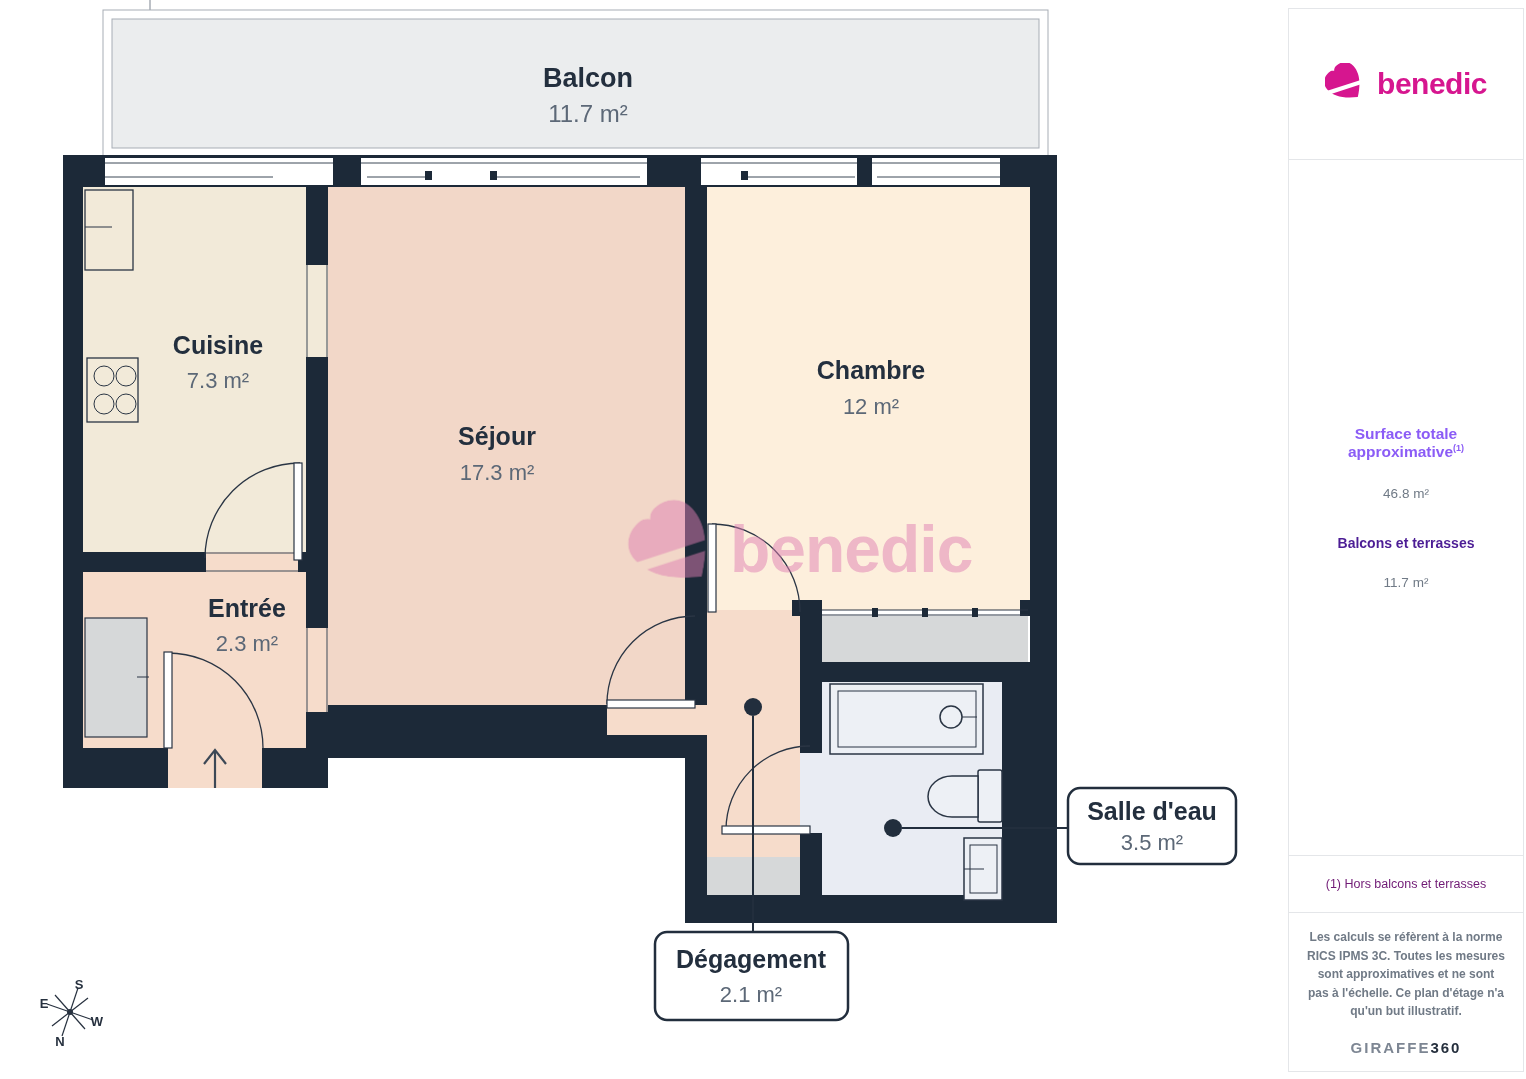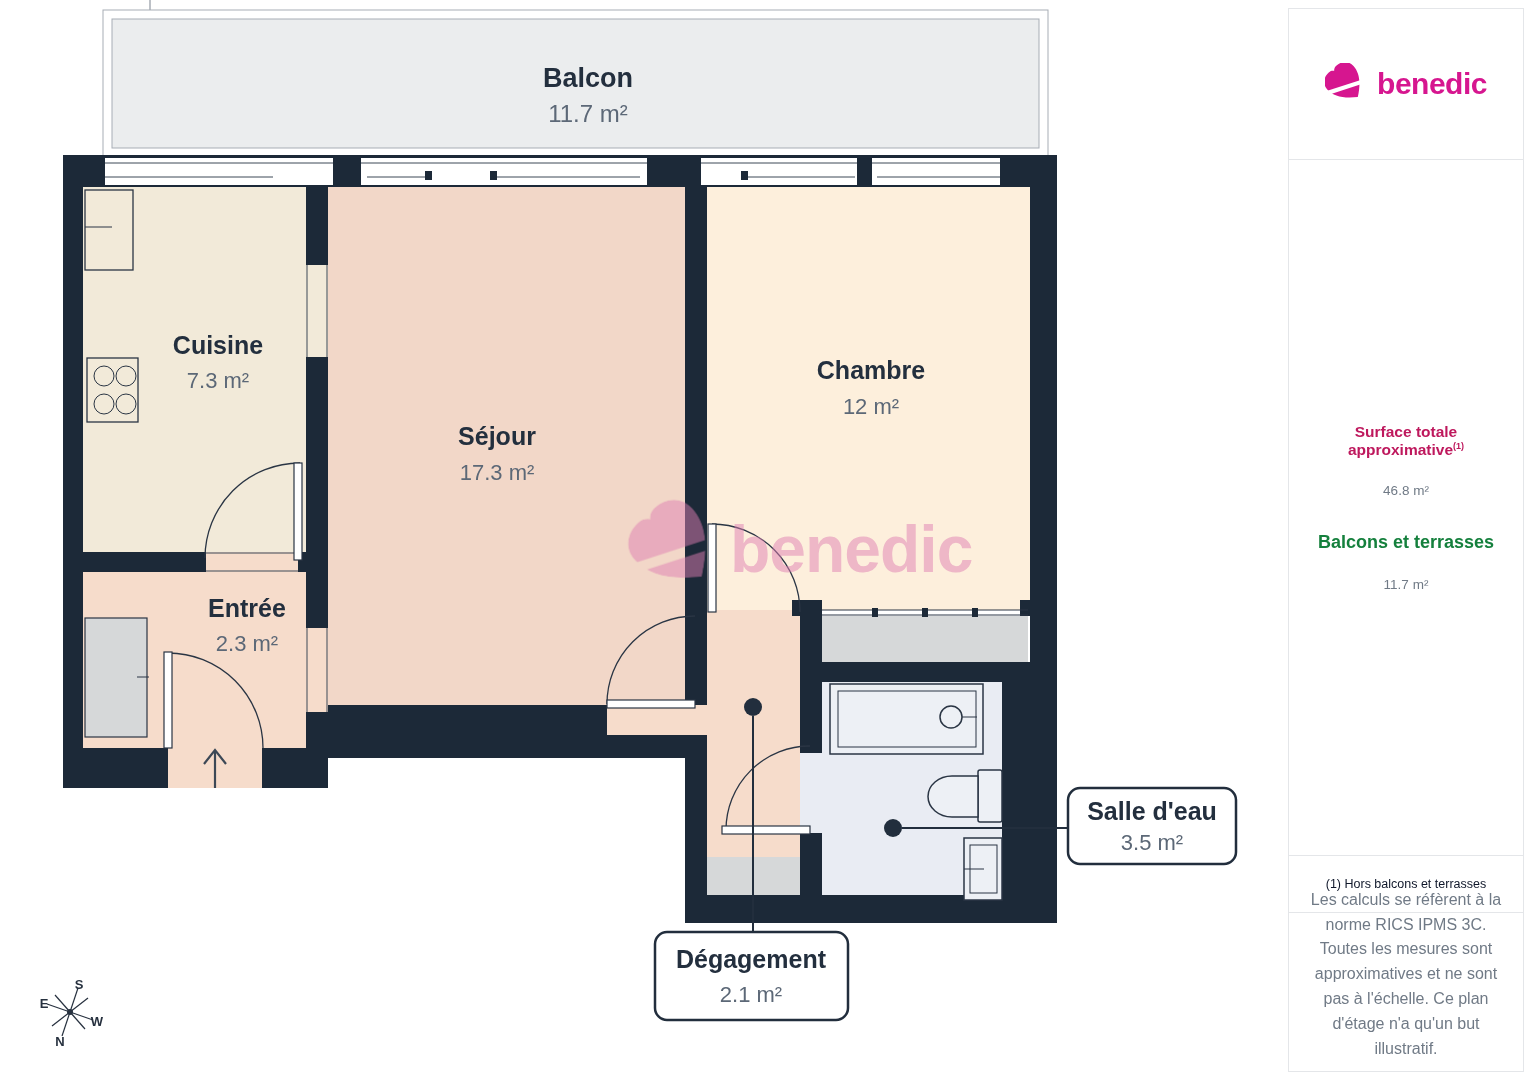--- a/index.html
+++ b/index.html
@@ -5,28 +5,28 @@
   html,body{margin:0;padding:0;background:#fff;}
   body{font-family:"Liberation Sans",sans-serif;width:1526px;height:1079px;overflow:hidden;}
   .stage{position:relative;width:1388px;height:1079px;background:#fff;}
   .plan-svg{position:absolute;left:0;top:0;}
   
   .sidebar{position:absolute;left:1288px;top:8px;width:236px;height:1064px;background:#fff;
            border:1px solid #e4e6e9;box-sizing:border-box;display:flex;flex-direction:column;}
   .sb-logo{height:150px;border-bottom:1px solid #e4e6e9;display:flex;align-items:center;justify-content:center;gap:10px;}
   .sb-brand-text{font-size:30px;font-weight:bold;color:#d6168f;letter-spacing:-.5px;}
   .sb-main{flex:1;border-bottom:1px solid #e4e6e9;display:flex;flex-direction:column;align-items:center;justify-content:center;text-align:center;padding:0 10px;}
-  .sb-surface-title{font-size:15.5px;font-weight:bold;color:#be185d;}
+  .sb-surface-title{font-size:15.5px;font-weight:bold;color:#8b5cf6;}
   .sb-surface-title sup{font-size:9px;}
   .sb-val{font-size:13.5px;color:#707a86;margin-top:24px;}
-  .sb-balc-title{font-size:18px;font-weight:bold;color:#15803d;margin-top:34px;}
+  .sb-balc-title{font-size:14px;font-weight:bold;color:#4c1d95;margin-top:34px;}
   .sb-note{height:56px;border-bottom:1px solid #e4e6e9;display:flex;align-items:center;justify-content:center;
-           font-size:12.5px;color:#0f172a;}
+           font-size:12.5px;color:#701a75;}
   .sb-legal{height:158px;display:flex;flex-direction:column;align-items:center;justify-content:center;text-align:center;padding:0 18px;}
-  .sb-legal p{font-size:16px;color:#707a86;line-height:1.55;margin:0 0 18px 0;}
+  .sb-legal p{font-size:12px;color:#707a86;line-height:1.55;margin:0 0 18px 0;font-weight:bold;}
   .giraffe{font-size:15px;letter-spacing:2px;}
   .giraffe .g1{color:#7d8693;font-weight:bold;}
   .giraffe .g2{color:#252f3d;font-weight:bold;}
   
   text{font-family:"Liberation Sans",sans-serif;}
   .room-name{font-weight:bold;fill:#232f3e;font-size:25px;text-anchor:middle;}
   .room-area{fill:#5c6877;font-size:22px;text-anchor:middle;}
   .balcon-name{font-weight:bold;fill:#232f3e;font-size:27px;text-anchor:middle;}
   .balcon-area{fill:#5c6877;font-size:24px;text-anchor:middle;}
   .compass-letter{font-size:13px;font-weight:bold;fill:#27313f;text-anchor:middle;}

